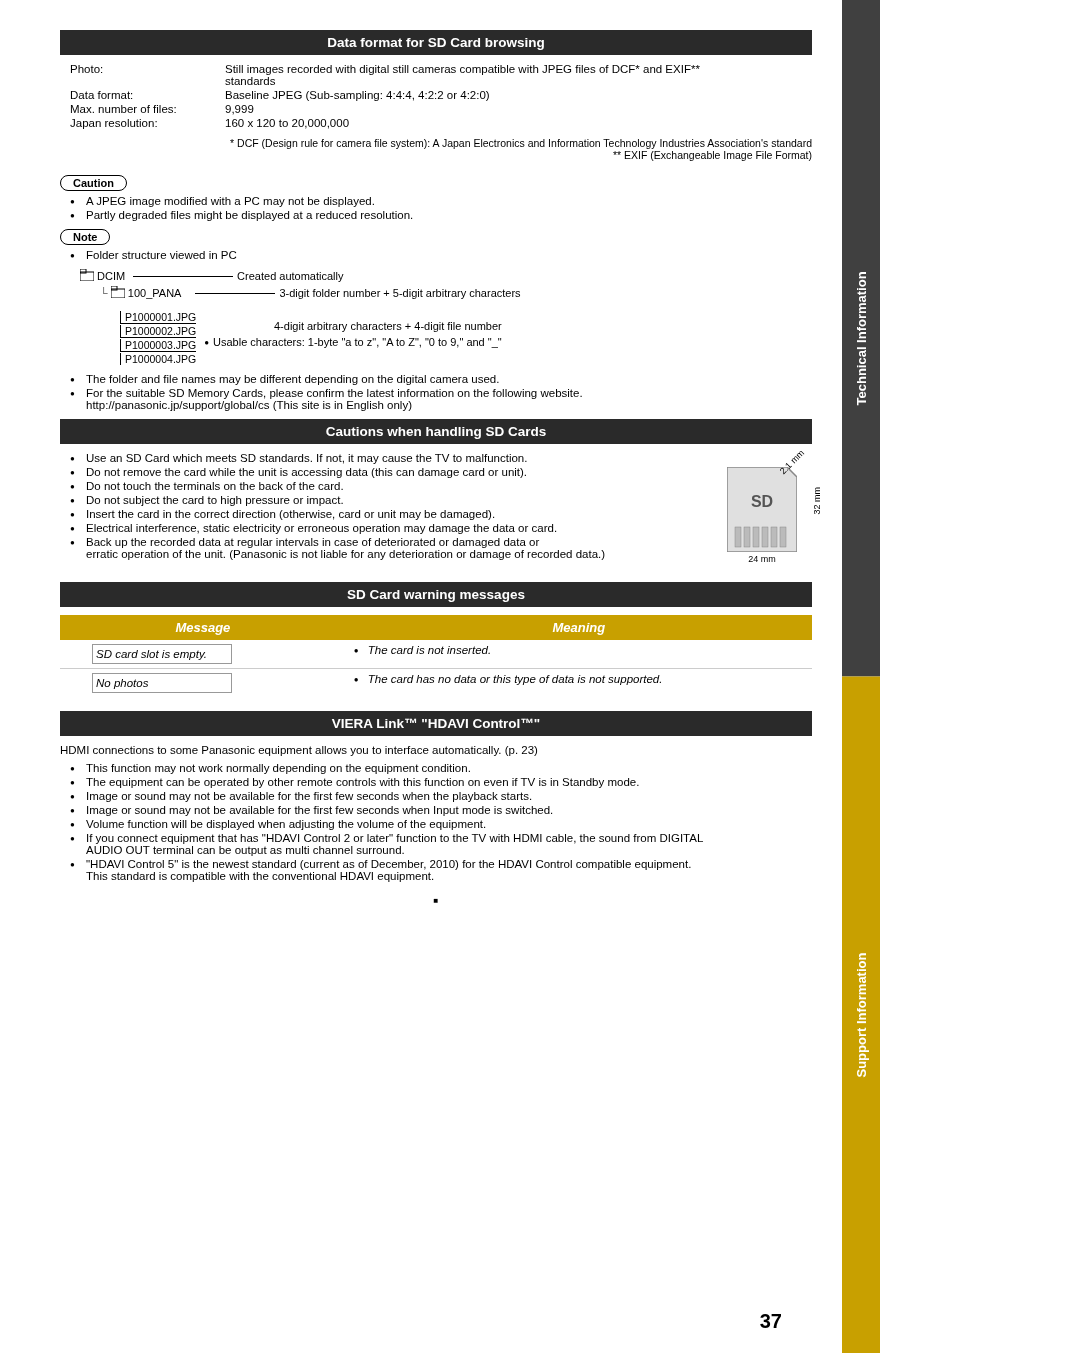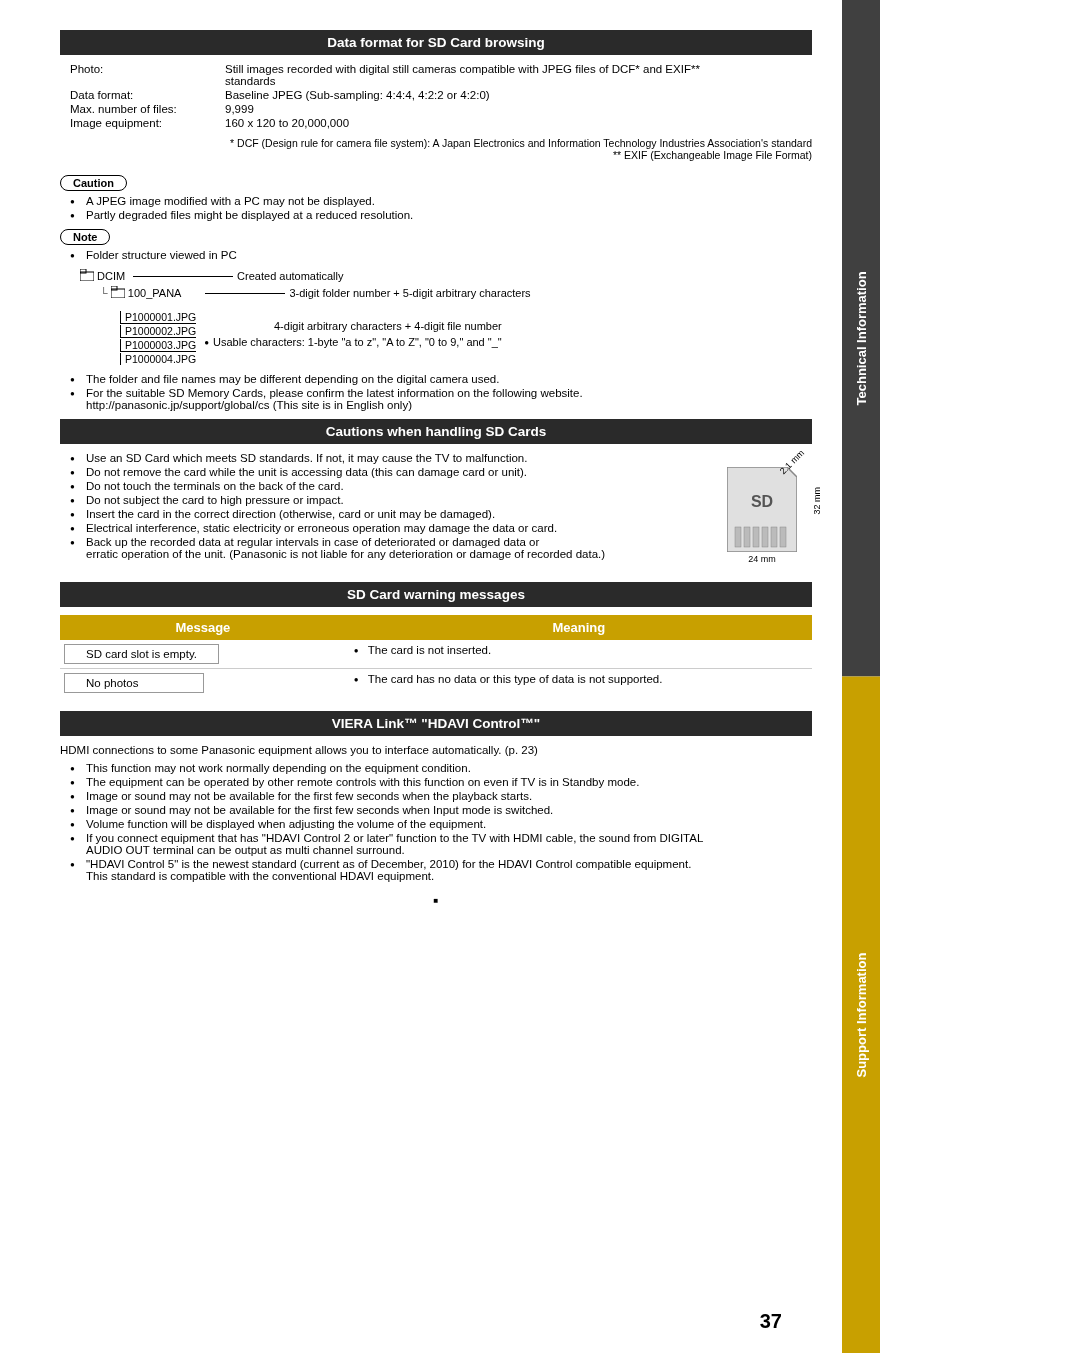--- a/index.html
+++ b/index.html
@@ -134,20 +134,21 @@
       text-align: right;
     }
 
     
     .warning-section {
       margin-bottom: 14px;
     }
     .warning-table {
       width: 100%;
       border-collapse: collapse;
+      font-style: italic;
     }
     .warning-table th {
       background: #c8a000;
       color: #fff;
       font-size: 13px;
       font-weight: bold;
       text-align: center;
       padding: 5px;
     }
     .message-cell {
@@ -156,25 +157,26 @@
       padding: 4px 4px;
     }
     .meaning-cell {
       width: 62%;
       vertical-align: top;
       padding: 4px 8px;
       font-size: 11.5px;
     }
     .message-box {
       border: 1px solid #999;
-      padding: 3px 21px;
+      padding: 3px 3px;
       display: inline-block;
       font-size: 11.5px;
       background: #fff;
       min-width: 140px;
+      margin-left: 28px;
     }
     .meaning-bullet {
       list-style: none;
     }
     .meaning-bullet li {
       font-size: 11.5px;
       padding-left: 14px;
       position: relative;
       margin-bottom: 1px;
     }
@@ -237,21 +239,21 @@
         </div>
         <div class="info-row">
           <span class="info-label">Data format:</span>
           <span class="info-value">Baseline JPEG (Sub-sampling: 4:4:4, 4:2:2 or 4:2:0)</span>
         </div>
         <div class="info-row">
           <span class="info-label">Max. number of files:</span>
           <span class="info-value">9,999</span>
         </div>
         <div class="info-row">
-          <span class="info-label">Image equipment:</span>
+          <span class="info-label">Japan resolution:</span>
           <span class="info-value">160 x 120 to 20,000,000</span>
         </div>
       </div>
 
       <div class="footnote-line">* DCF (Design rule for camera file system): A Japan Electronics and Information Technology Industries Association's standard</div>
       <div class="footnote-line2">** EXIF (Exchangeable Image File Format)</div>
     </div>
 
     <div style="margin-bottom:6px;">
       <div class="caution-box">Caution</div>
@@ -283,21 +285,21 @@
       </div>
 
       <div style="display:flex; align-items:center; margin-bottom:3px; margin-left:20px;">
         <span style="margin-right:3px; color:#555;">└</span>
         <span style="margin-right:3px;">
           <svg width="14" height="12" viewBox="0 0 14 12">
               <rect x="0" y="3" width="14" height="9" fill="none" stroke="#000" stroke-width="1"></rect>
               <rect x="0" y="0" width="6" height="4" fill="none" stroke="#000" stroke-width="1"></rect>
             </svg>
         </span>
-        <span style="margin-right:20px;">100_PANA</span>
+        <span style="margin-right:10px;">100_PANA</span>
         <span style="display:inline-block;border-bottom:1px solid #000;width:80px;vertical-align:middle;margin:0 4px;"></span>
         <span>3-digit folder number + 5-digit arbitrary characters</span>
       </div>
 
       <div style="display:flex; margin-left:40px; margin-bottom:2px;">
         <div style="display:flex; flex-direction:column; margin-right:8px;margin-top:8px;">
           <span style="font-size:10.5px; border-left:1px solid #000; border-bottom:1px solid #000; padding-left:4px; margin-bottom:1px;">P1000001.JPG</span>
           <span style="font-size:10.5px; border-left:1px solid #000; border-bottom:1px solid #000; padding-left:4px; margin-bottom:1px;">P1000002.JPG</span>
           <span style="font-size:10.5px; border-left:1px solid #000; border-bottom:1px solid #000; padding-left:4px; margin-bottom:1px;">P1000003.JPG</span>
           <span style="font-size:10.5px; border-left:1px solid #000; padding-left:4px;">P1000004.JPG</span>

